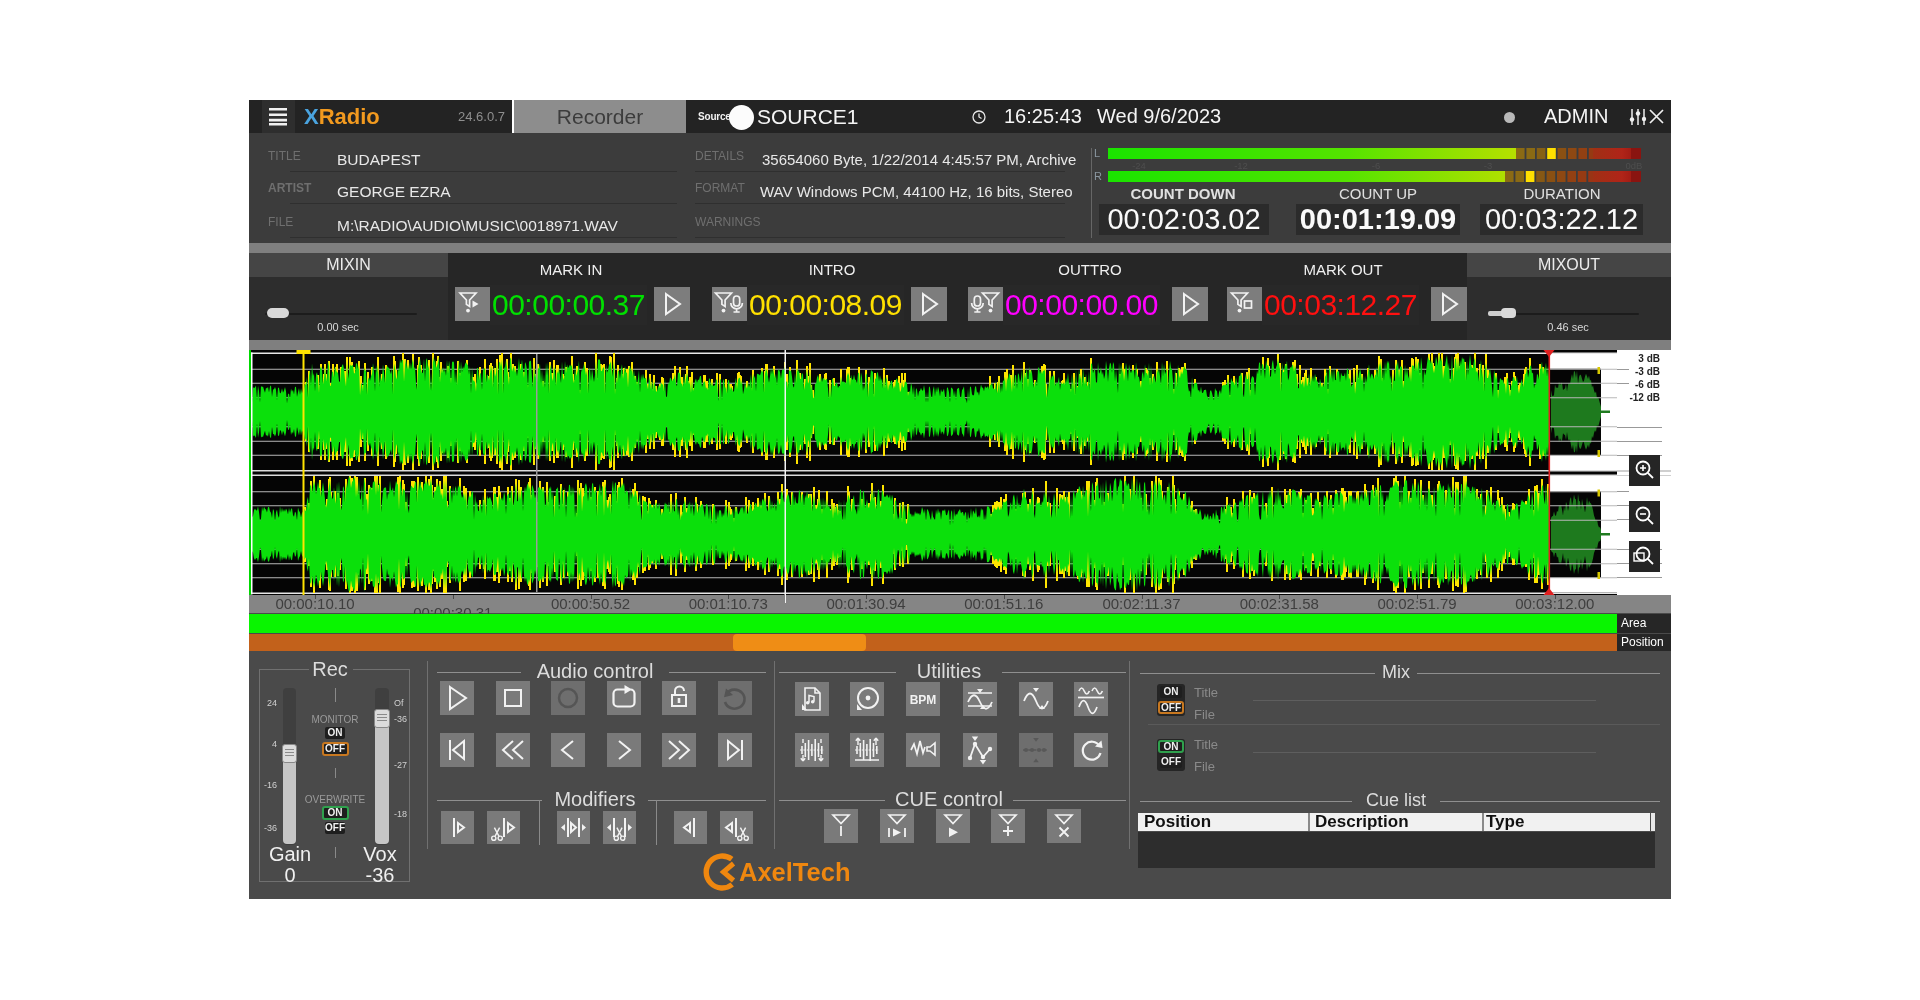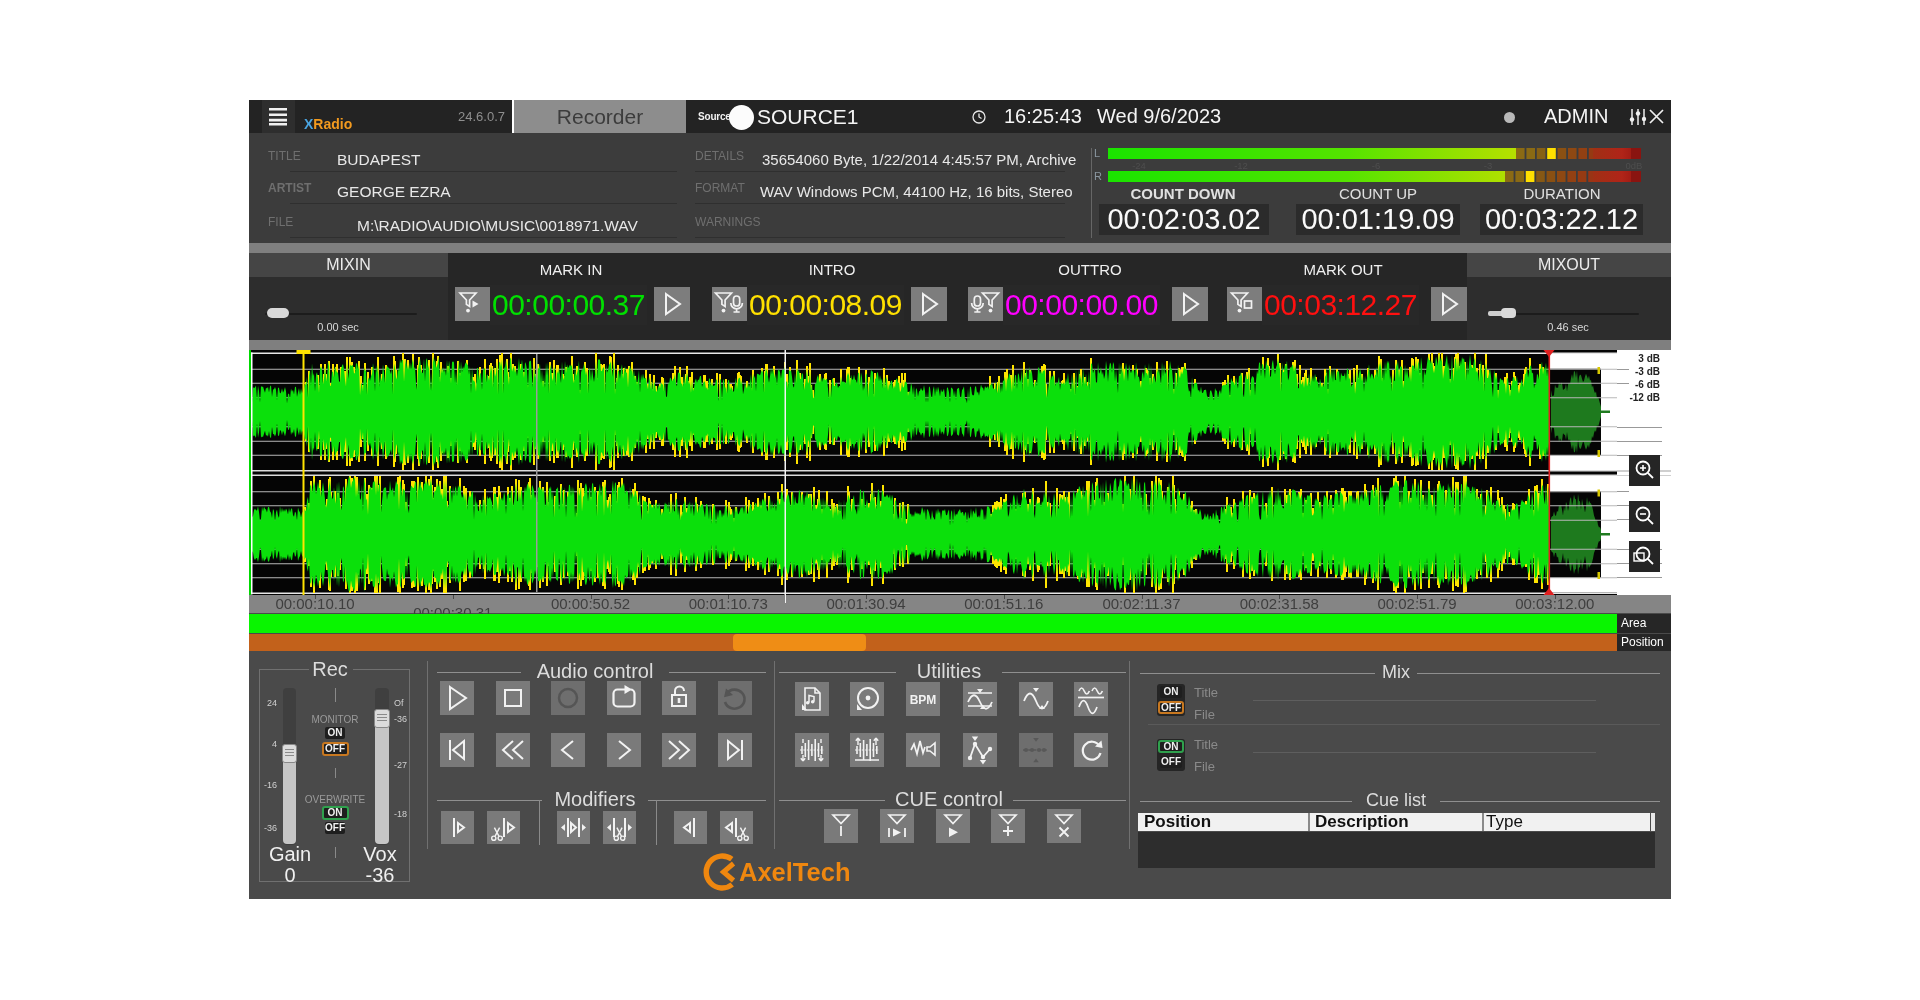--- a/index.html
+++ b/index.html
@@ -6,21 +6,21 @@
 .win{position:absolute;left:249px;top:100px;width:1422px;height:799px;background:#4a4a4a;overflow:hidden}
 </style></head><body>
 <div class="win">
 <div class="a" style="left:0px;top:0px;width:1422px;height:33px;background:#232323"></div>
 <div class="a" style="left:12.7px;top:0px;width:33.2px;height:33px;background:#2e2e2e"></div>
 <svg class="a" style="left:17px;top:7px" width="24" height="19">
       <g stroke="#f0f0f0" stroke-width="2.6">
         <path d="M3 2.3H21M3 7.7H21M3 13.1H21M3 17.2H21"></path>
       </g>
     </svg>
-<div class="a" style="left:55px;top:0px;width:130px;height:33px;font-size:14px;color:#fff;font-weight:bold;text-align:left;line-height:33px;margin-top:8px;"><span style="color:#4aa4e0">X</span><span style="color:#f29a1f">Radio</span></div>
+<div class="a" style="left:55px;top:0px;width:130px;height:33px;font-size:22px;color:#fff;font-weight:bold;text-align:left;line-height:33px;"><span style="color:#4aa4e0">X</span><span style="color:#f29a1f">Radio</span></div>
 <div class="a" style="left:176px;top:0px;width:80px;height:33px;font-size:13px;color:#8f8f8f;font-weight:normal;text-align:right;line-height:33px;">24.6.0.7</div>
 <div class="a" style="left:262.5px;top:0px;width:2.5px;height:34px;background:#ffffff"></div>
 <div class="a" style="left:265px;top:0px;width:172px;height:33.5px;background:#8d8d8d"></div>
 <div class="a" style="left:265px;top:0px;width:172px;height:33px;font-size:21px;color:#3c3c3c;font-weight:normal;text-align:center;line-height:33px;">Recorder</div>
 <div class="a" style="left:264px;top:33px;width:173px;height:2px;background:#e8e8e8"></div>
 <div class="a" style="left:449px;top:0px;width:46px;height:33px;font-size:10px;color:#f0f0f0;font-weight:bold;text-align:left;line-height:33px;letter-spacing:-0.2px">Source</div>
 <div class="a" style="left:480px;top:4.5px;width:25px;height:25px;border-radius:50%;background:#fcfcfc"></div>
 <div class="a" style="left:508px;top:0px;width:130px;height:33px;font-size:21px;color:#f5f5f5;font-weight:normal;text-align:left;line-height:33px;">SOURCE1</div>
 <svg class="a" style="left:723px;top:10px" width="14" height="14" viewBox="0 0 14 14">
       <circle cx="7" cy="7" r="6" fill="none" stroke="#e8e8e8" stroke-width="1.3"></circle>
@@ -42,21 +42,21 @@
       <path d="M2 2L15 15M15 2L2 15" stroke="#f0f0f0" stroke-width="1.7"></path>
     </svg>
 <div class="a" style="left:0px;top:33px;width:1422px;height:110px;background:#3c3c3c"></div>
 <div class="a" style="left:19px;top:50px;width:60px;height:13px;font-size:12px;color:#6f6f6f;font-weight:normal;text-align:left;line-height:13px;">TITLE</div>
 <div class="a" style="left:88px;top:52px;width:400px;height:16px;font-size:15.5px;color:#e8e8e8;font-weight:normal;text-align:left;line-height:16px;">BUDAPEST</div>
 <div class="a" style="left:41px;top:70.5px;width:387px;height:1px;background:#2f2f2f"></div>
 <div class="a" style="left:19px;top:82px;width:60px;height:13px;font-size:12px;color:#6f6f6f;font-weight:bold;text-align:left;line-height:13px;">ARTIST</div>
 <div class="a" style="left:88px;top:84px;width:400px;height:16px;font-size:15.5px;color:#e8e8e8;font-weight:normal;text-align:left;line-height:16px;">GEORGE EZRA</div>
 <div class="a" style="left:41px;top:102.5px;width:387px;height:1px;background:#2f2f2f"></div>
 <div class="a" style="left:19px;top:116px;width:60px;height:13px;font-size:12px;color:#6f6f6f;font-weight:normal;text-align:left;line-height:13px;">FILE</div>
-<div class="a" style="left:88px;top:118px;width:500px;height:16px;font-size:15.5px;color:#e8e8e8;font-weight:normal;text-align:left;line-height:16px;margin-left:20px;">M:\RADIO\AUDIO\MUSIC\0018971.WAV</div>
+<div class="a" style="left:88px;top:118px;width:500px;height:16px;font-size:15.5px;color:#e8e8e8;font-weight:normal;text-align:left;line-height:16px;">M:\RADIO\AUDIO\MUSIC\0018971.WAV</div>
 <div class="a" style="left:41px;top:136.5px;width:387px;height:1px;background:#2f2f2f"></div>
 <div class="a" style="left:446px;top:50px;width:80px;height:13px;font-size:12px;color:#6f6f6f;font-weight:normal;text-align:left;line-height:13px;">DETAILS</div>
 <div class="a" style="left:513px;top:52px;width:420px;height:16px;font-size:15px;color:#e8e8e8;font-weight:normal;text-align:left;line-height:16px;">35654060 Byte, 1/22/2014 4:45:57 PM, Archive</div>
 <div class="a" style="left:446px;top:70.5px;width:370px;height:1px;background:#2f2f2f"></div>
 <div class="a" style="left:446px;top:82px;width:80px;height:13px;font-size:12px;color:#6f6f6f;font-weight:normal;text-align:left;line-height:13px;">FORMAT</div>
 <div class="a" style="left:511px;top:84px;width:420px;height:16px;font-size:15px;color:#e8e8e8;font-weight:normal;text-align:left;line-height:16px;">WAV Windows PCM, 44100 Hz, 16 bits, Stereo</div>
 <div class="a" style="left:446px;top:102.5px;width:370px;height:1px;background:#2f2f2f"></div>
 <div class="a" style="left:446px;top:116px;width:100px;height:13px;font-size:12px;color:#6f6f6f;font-weight:normal;text-align:left;line-height:13px;">WARNINGS</div>
 <div class="a" style="left:446px;top:136.5px;width:370px;height:1px;background:#2f2f2f"></div>
 <div class="a" style="left:842px;top:48px;width:1px;height:90px;background:#666"></div>
@@ -121,21 +121,21 @@
       <rect x="480.2" y="0" width="8.6" height="11" fill="#9a3414"></rect>
       <rect x="485" y="0" width="48" height="11" fill="url(#red71)"></rect>
       <rect x="523" y="0" width="10" height="11" fill="#8a1410"></rect>
     </svg>
 <div class="a" style="left:854px;top:86px;width:160px;height:15px;font-size:15px;color:#e0e0e0;font-weight:bold;text-align:center;line-height:15px;">COUNT DOWN</div>
 <div class="a" style="left:1049px;top:86px;width:160px;height:15px;font-size:15px;color:#e0e0e0;font-weight:normal;text-align:center;line-height:15px;">COUNT UP</div>
 <div class="a" style="left:1231px;top:86px;width:164px;height:15px;font-size:15px;color:#e0e0e0;font-weight:normal;text-align:center;line-height:15px;">DURATION</div>
 <div class="a" style="left:850px;top:104px;width:170px;height:31px;background:#2b2b2b"></div>
 <div class="a" style="left:850px;top:104px;width:170px;height:31px;font-size:29px;color:#fafafa;font-weight:normal;text-align:center;line-height:31px;">00:02:03.02</div>
 <div class="a" style="left:1047px;top:104px;width:164px;height:31px;background:#2b2b2b"></div>
-<div class="a" style="left:1047px;top:104px;width:164px;height:31px;font-size:29px;color:#fafafa;font-weight:normal;text-align:center;line-height:31px;">00:01:19.09</div>
+<div class="a" style="left:1047px;top:104px;width:164px;height:31px;font-size:29px;color:#fafafa;font-weight:bold;text-align:center;line-height:31px;">00:01:19.09</div>
 <div class="a" style="left:1231px;top:104px;width:163px;height:31px;background:#2b2b2b"></div>
 <div class="a" style="left:1231px;top:104px;width:163px;height:31px;font-size:29px;color:#fafafa;font-weight:normal;text-align:center;line-height:31px;">00:03:22.12</div>
 <div class="a" style="left:0px;top:143px;width:1422px;height:10px;background:#7f7f7f"></div>
 <div class="a" style="left:0px;top:153px;width:1422px;height:87px;background:#262626"></div>
 <div class="a" style="left:0px;top:153px;width:199px;height:24px;background:#454545"></div>
 <div class="a" style="left:0px;top:153px;width:199px;height:24px;font-size:16px;color:#ececec;font-weight:normal;text-align:center;line-height:24px;">MIXIN</div>
 <div class="a" style="left:0px;top:177px;width:199px;height:63px;background:#2d2d2d"></div>
 <div class="a" style="left:16px;top:212.5px;width:152px;height:2.5px;background:#1c1c1c;border-radius:2px"></div>
 <div class="a" style="left:18px;top:208px;width:22px;height:10px;background:#d9d9d9;border-radius:5px"></div>
 <div class="a" style="left:39px;top:221px;width:100px;height:12px;font-size:11px;color:#d8d8d8;font-weight:normal;text-align:center;line-height:12px;">0.00 sec</div>
@@ -692,14 +692,14 @@
 <div class="a" style="left:945px;top:660px;width:60px;height:13px;font-size:13px;color:#8a8a8a;font-weight:normal;text-align:left;line-height:13px;">File</div>
 <div class="a" style="left:891px;top:700.5px;width:212px;height:1.5px;background:#8f8f8f"></div>
 <div class="a" style="left:1191px;top:700.5px;width:220px;height:1.5px;background:#8f8f8f"></div>
 <div class="a" style="left:997px;top:689px;width:300px;height:22px;font-size:18px;color:#dcdcdc;font-weight:normal;text-align:center;line-height:22px;">Cue list</div>
 <div class="a" style="left:889px;top:713px;width:512px;height:18px;background:#f1f1f1"></div>
 <div class="a" style="left:1059px;top:713px;width:2px;height:18px;background:#8a8a8a"></div>
 <div class="a" style="left:1233px;top:713px;width:2px;height:18px;background:#8a8a8a"></div>
 <div class="a" style="left:1401.5px;top:713px;width:4px;height:18px;background:#e8e8e8"></div>
 <div class="a" style="left:895px;top:713px;width:160px;height:18px;font-size:17px;color:#111;font-weight:bold;text-align:left;line-height:18px;">Position</div>
 <div class="a" style="left:1066px;top:713px;width:180px;height:18px;font-size:17px;color:#111;font-weight:bold;text-align:left;line-height:18px;">Description</div>
-<div class="a" style="left:1237px;top:713px;width:100px;height:18px;font-size:17px;color:#111;font-weight:normal;text-align:left;line-height:18px;">Type</div>
+<div class="a" style="left:1237px;top:713px;width:100px;height:18px;font-size:17px;color:#111;font-weight:bold;text-align:left;line-height:18px;">Type</div>
 <div class="a" style="left:889px;top:731.5px;width:517px;height:36px;background:#2d2d2d"></div>
 </div>
 </body></html>

